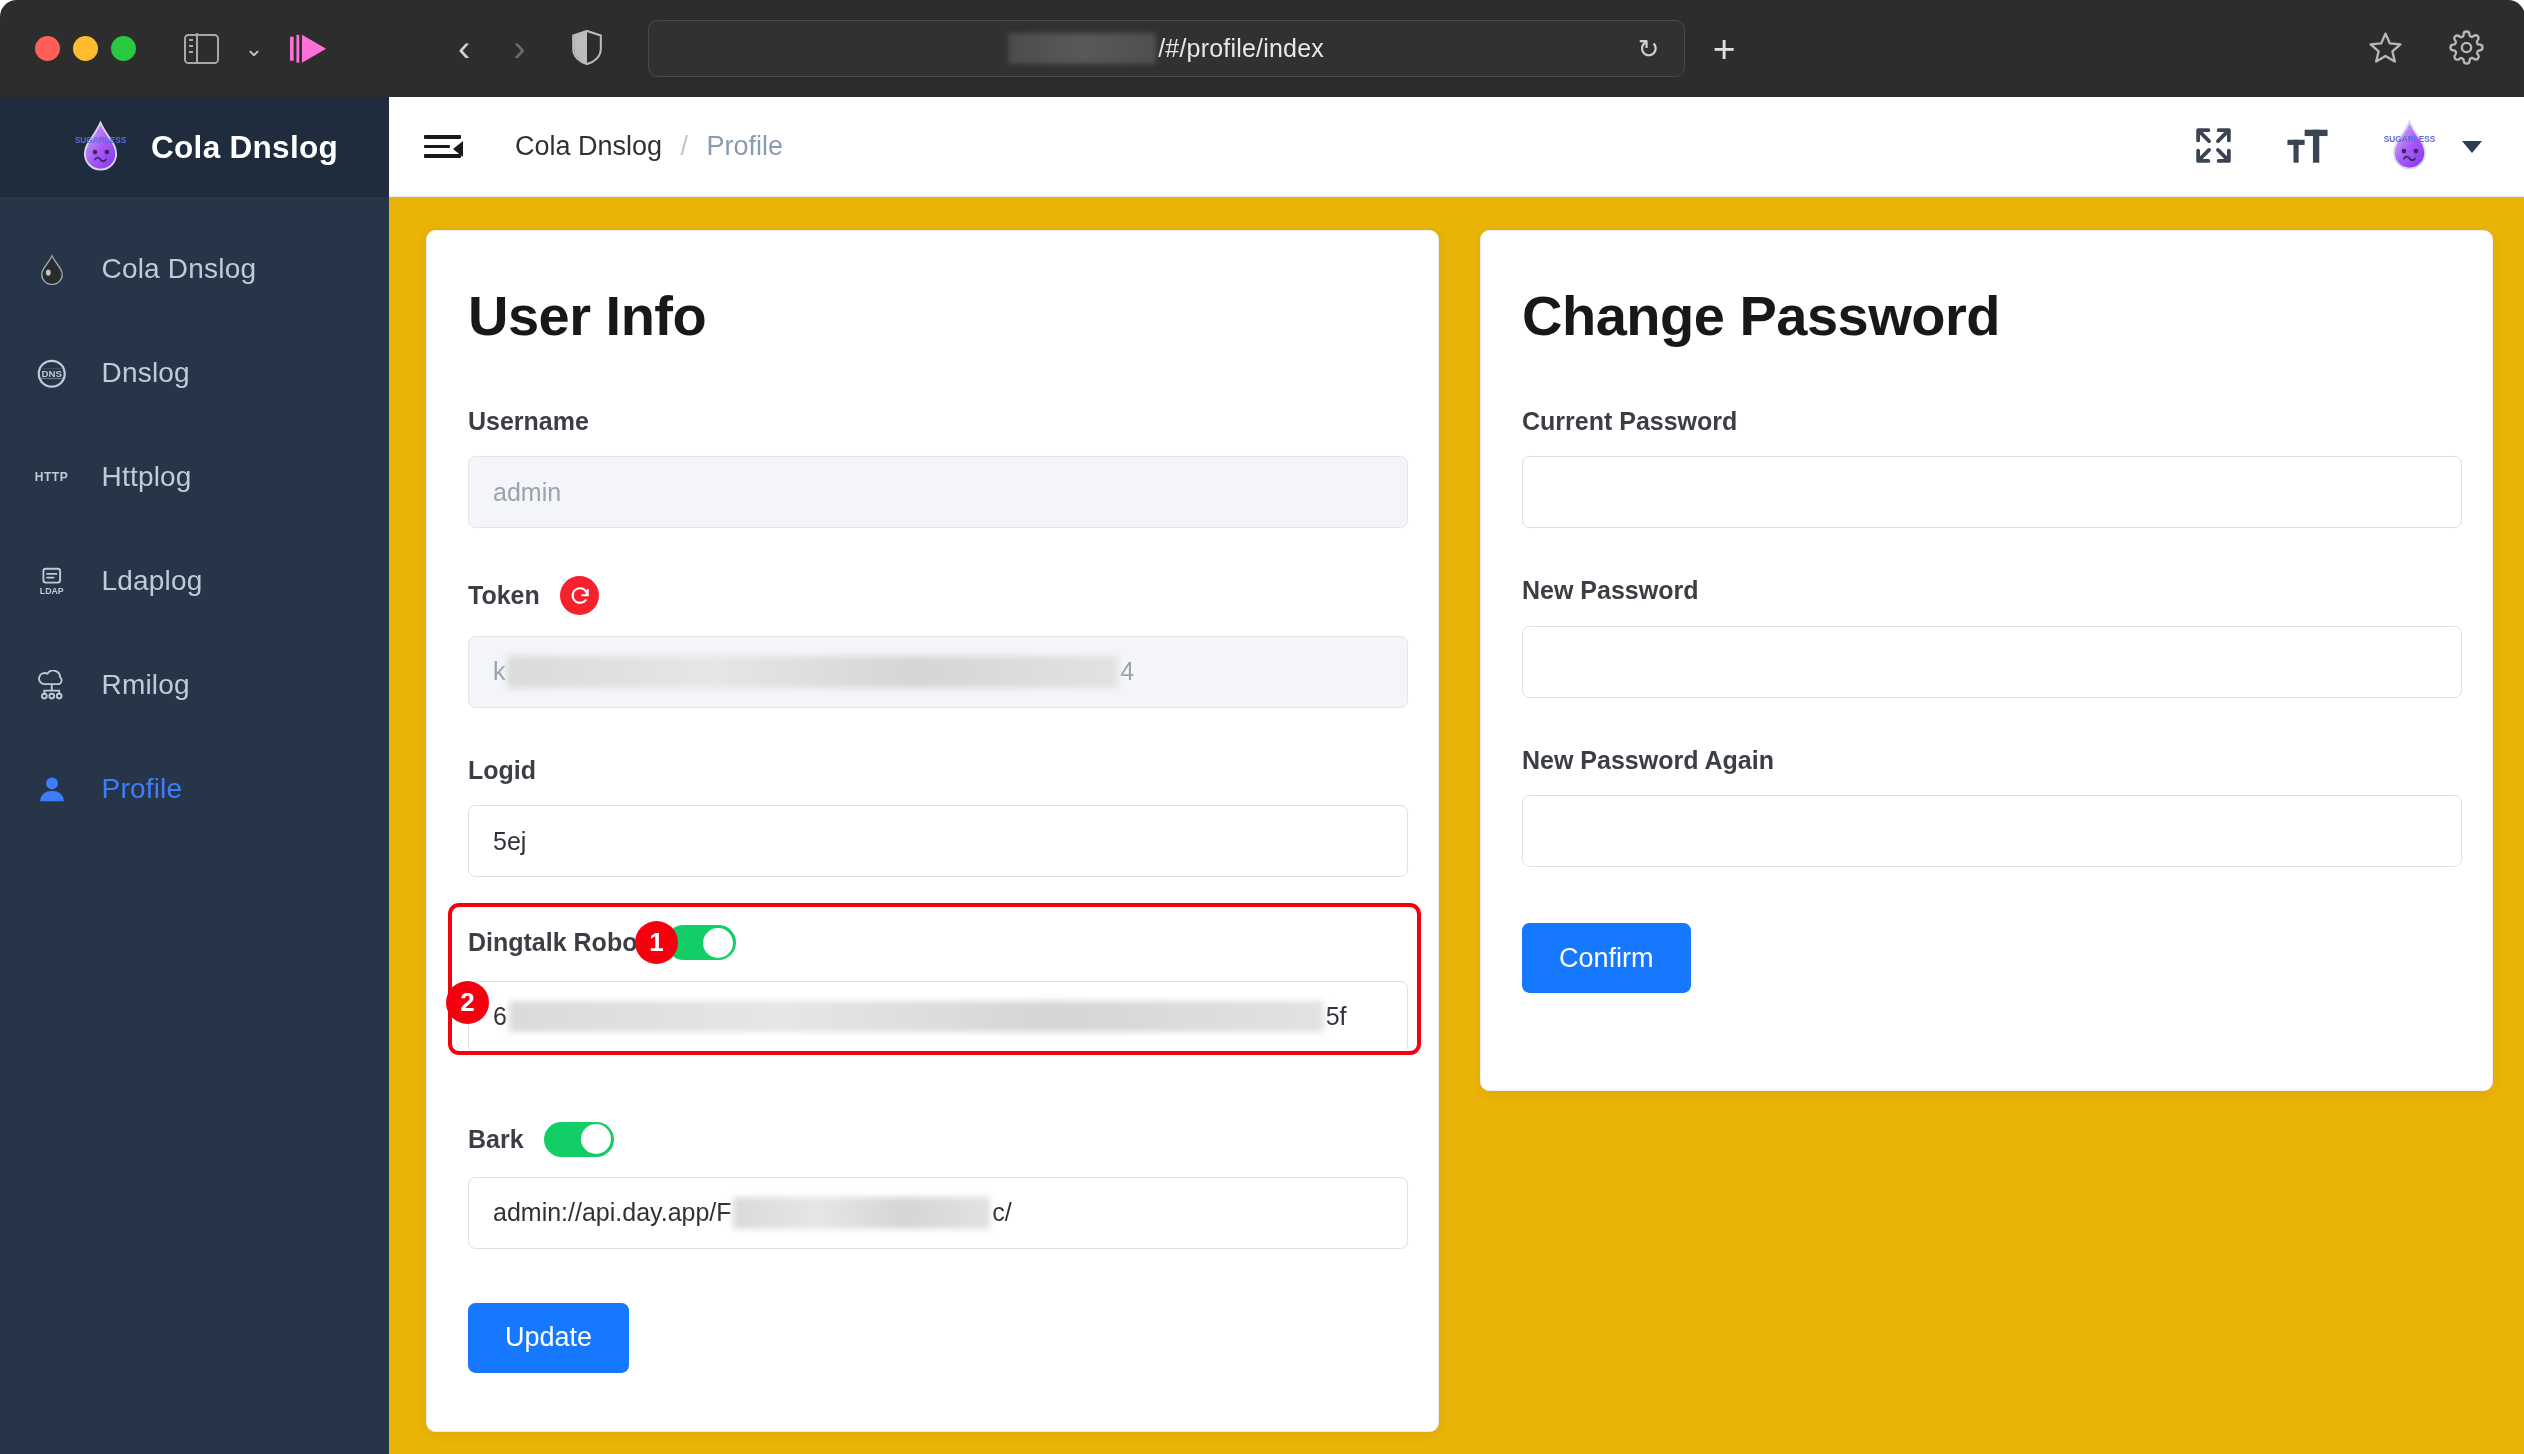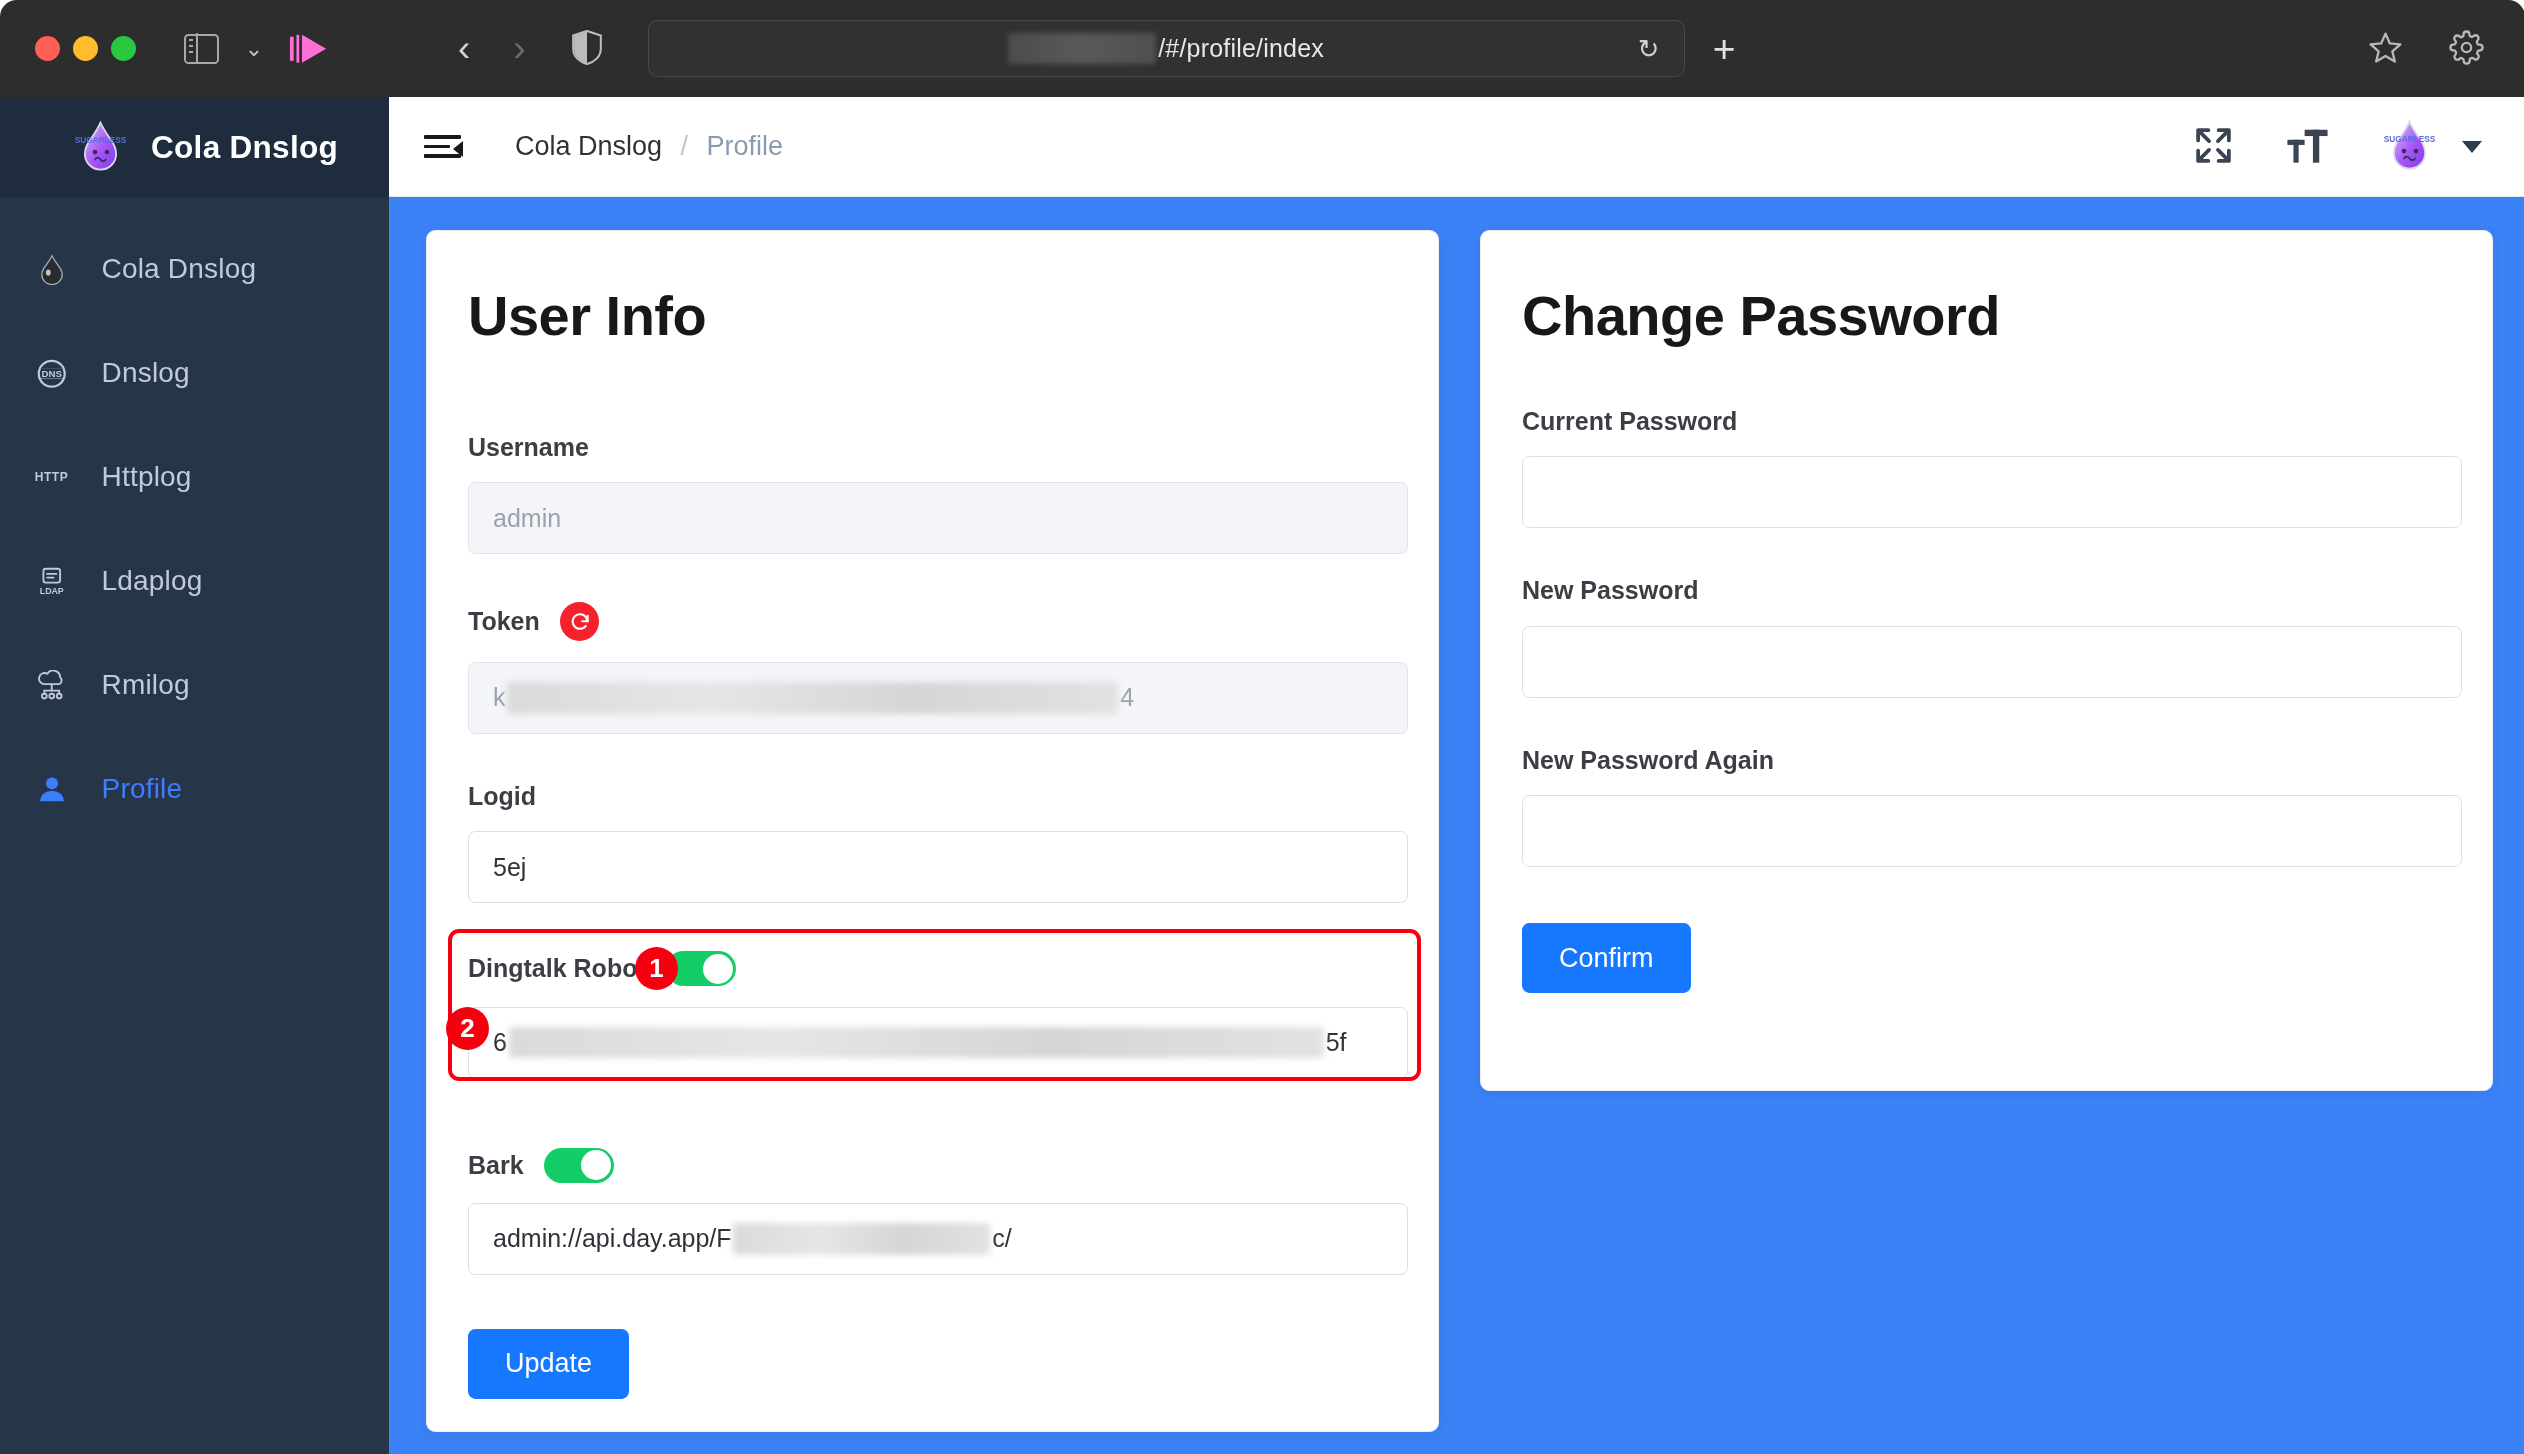--- a/index.html
+++ b/index.html
@@ -128,21 +128,21 @@
   .avatar-wrap { display: flex; align-items: center; gap: 24px; }
   .avatar { width: 57px; height: 57px; position: relative; }
   .avatar-caret {
     width: 0; height: 0; border-left: 10.2px solid transparent;
     border-right: 10.2px solid transparent; border-top: 12px solid #2c3e50;
   }
 
   
   .main {
     position: absolute; left: 389px; top: 100px; width: 2136px; height: 1257px;
-    background: #3b82f6; padding: 33px 56px 0 37px;
+    background: #eab308; padding: 33px 56px 0 37px;
     display: flex; gap: 41px; align-items: flex-start;
   }
   .card {
     background: #ffffff; border: 0.9px solid #ebeef5; border-radius: 9.3px;
     box-shadow: 0 2.8px 13px rgba(0,0,0,.055);
   }
   .card-left { width: 1013px; min-height: 1202px; padding: 52px 41px 0 41px; }
   .card-right { width: 1013px; min-height: 861px; padding: 52px 41px 0 41px; }
   .card-title { font-size: 56px; font-weight: bold; color: #16181a; letter-spacing: -0.5px; }
 
@@ -409,21 +409,21 @@
       </div>
     </div>
   </div>
 
   <div class="main">
 
     <div class="card card-left" style="position:relative;">
       <div class="card-title">User Info</div>
 
       
-      <div class="field" style="margin-top:85px;">
+      <div class="field" style="margin-top:59px;">
         <div class="field-label-row">
           <span class="field-label">Username</span>
         </div>
         <div class="input readonly" style="margin-top:20.4px;">
           <span>admin</span>
         </div>
       </div>
 
       
       <div class="field" style="margin-top:48px;">

